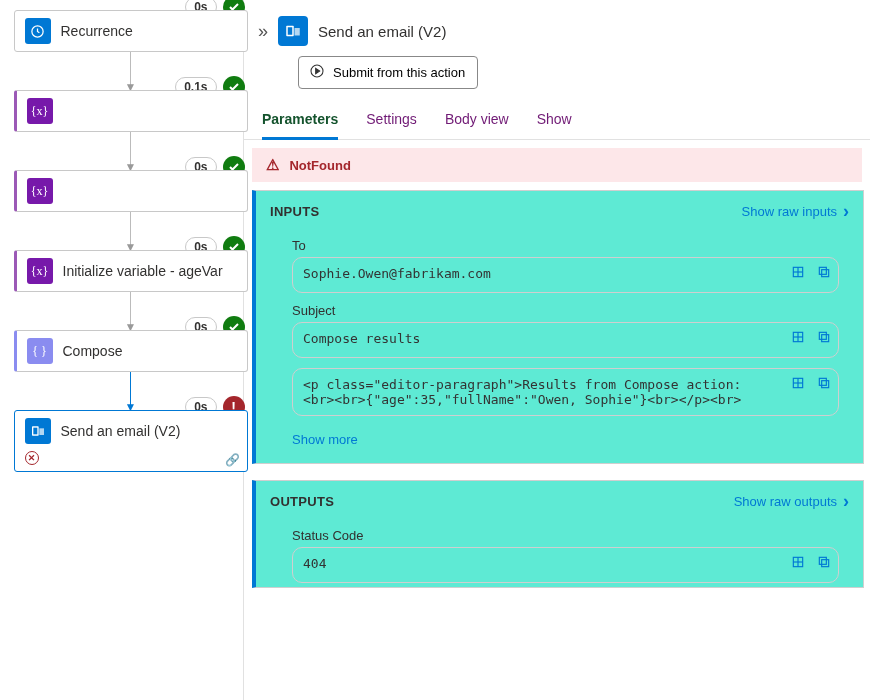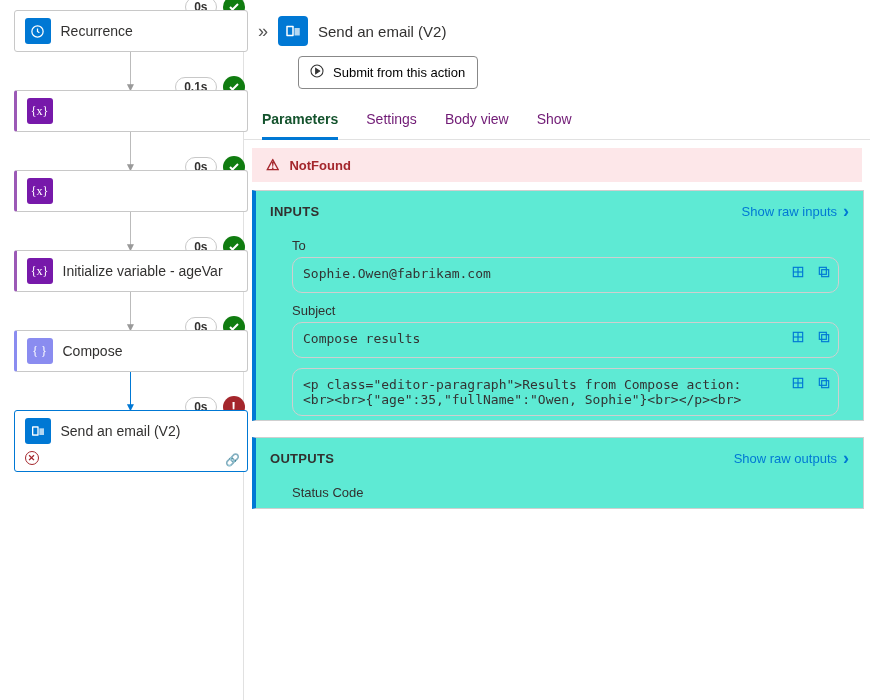--- a/index.html
+++ b/index.html
@@ -321,29 +321,48 @@
                 <line x1="12" y1="4" x2="12" y2="20"></line>
               </svg></span>
           <span class="act"><svg width="14" height="14" viewBox="0 0 24 24" fill="none" stroke="#0078d4" stroke-width="2">
                 <rect x="8" y="8" width="12" height="12"></rect>
                 <rect x="4" y="4" width="12" height="12"></rect>
               </svg></span>
         </div>
       </div>
     </div>
 
+    <div class="showmore">Show more</div>
   </div>
 
   <div class="section">
     <div class="section-head">
       <div class="stitle">OUTPUTS</div>
       <div class="link">
         <span>Show raw outputs</span>
         <span class="car">›</span>
       </div>
     </div>
 
     <div class="field">
       <div class="field-label">Status Code</div>
+      <div class="field-box">
+        <span>404</span>
+        <div class="field-actions">
+          <span class="act">
+              <svg width="14" height="14" viewBox="0 0 24 24" fill="none" stroke="#0078d4" stroke-width="2">
+                <rect x="4" y="4" width="16" height="16"></rect>
+                <line x1="4" y1="12" x2="20" y2="12"></line>
+                <line x1="12" y1="4" x2="12" y2="20"></line>
+              </svg>
+            </span>
+          <span class="act">
+              <svg width="14" height="14" viewBox="0 0 24 24" fill="none" stroke="#0078d4" stroke-width="2">
+                <rect x="8" y="8" width="12" height="12"></rect>
+                <rect x="4" y="4" width="12" height="12"></rect>
+              </svg>
+            </span>
+        </div>
+      </div>
     </div>
   </div>
 
 </div>
 
 </body></html>

